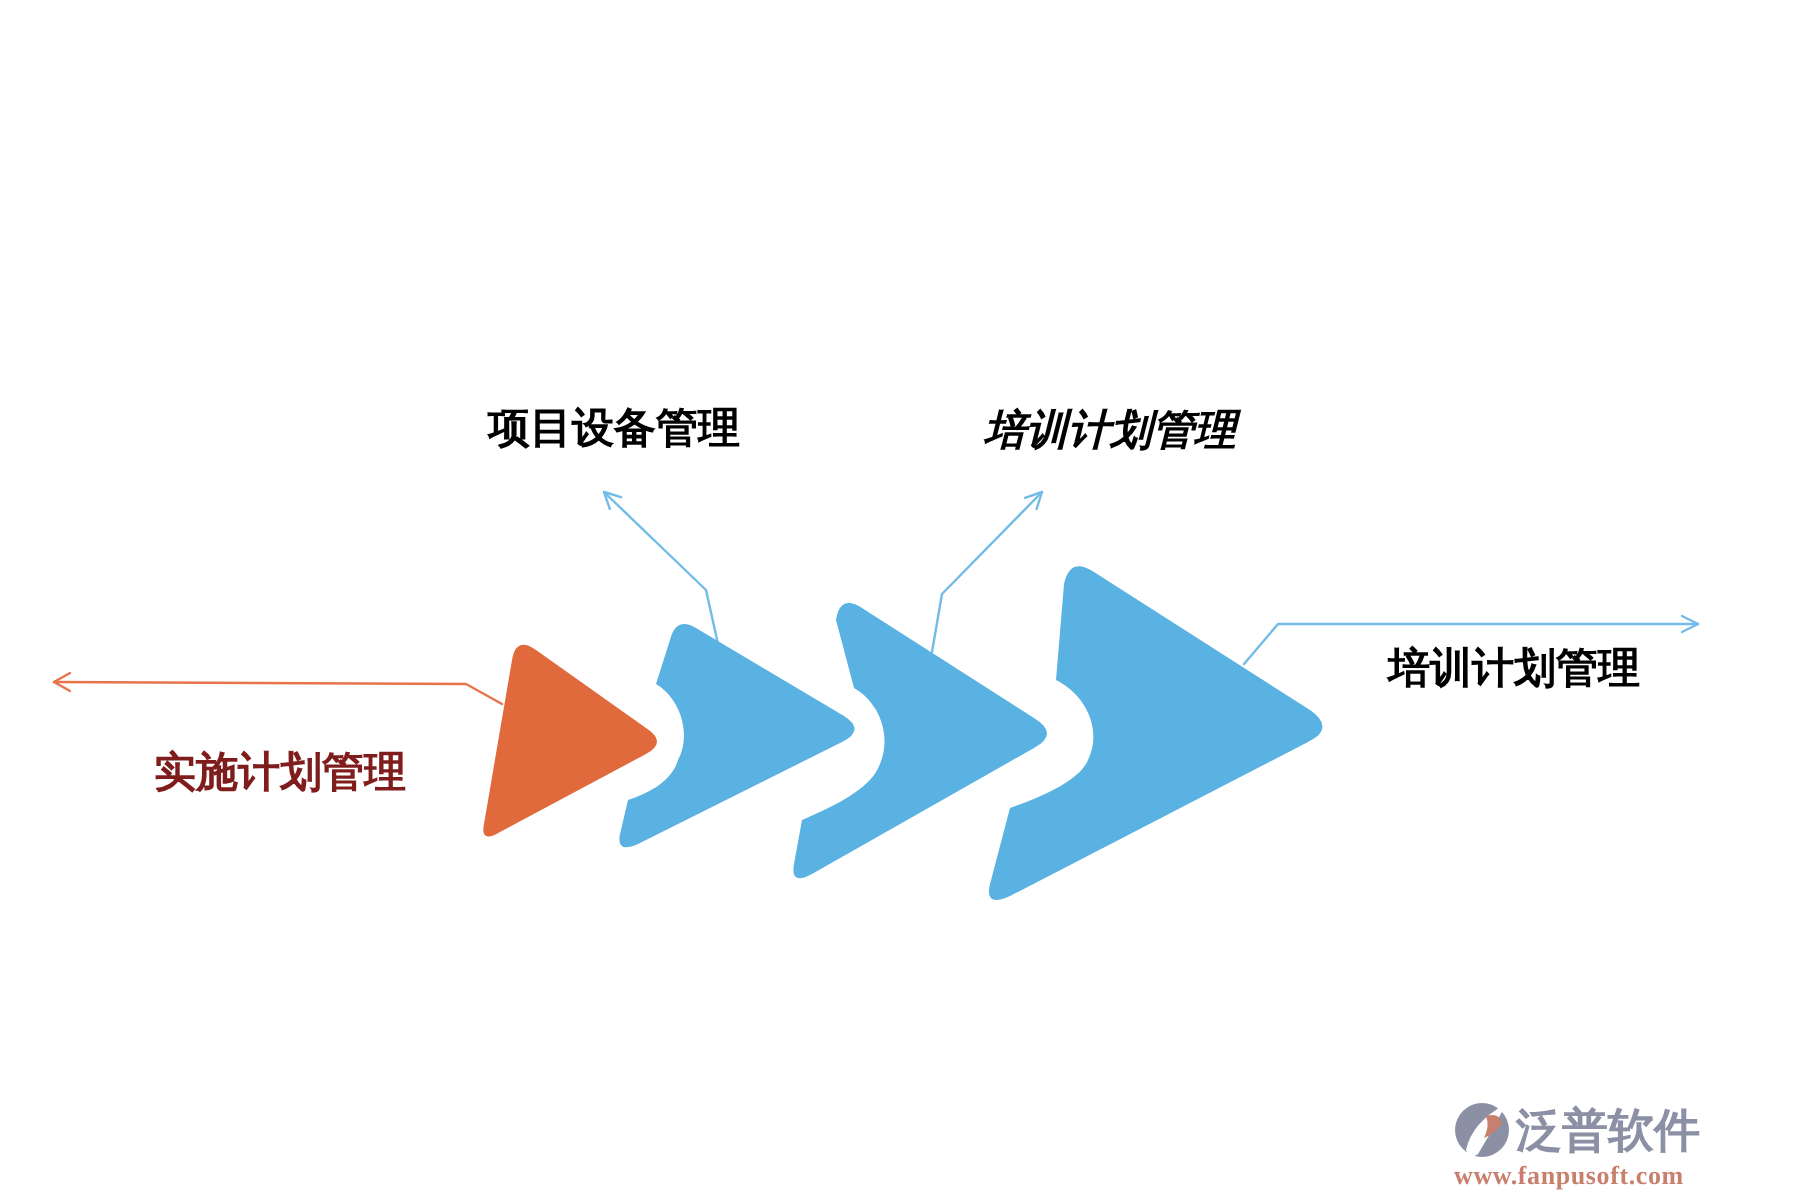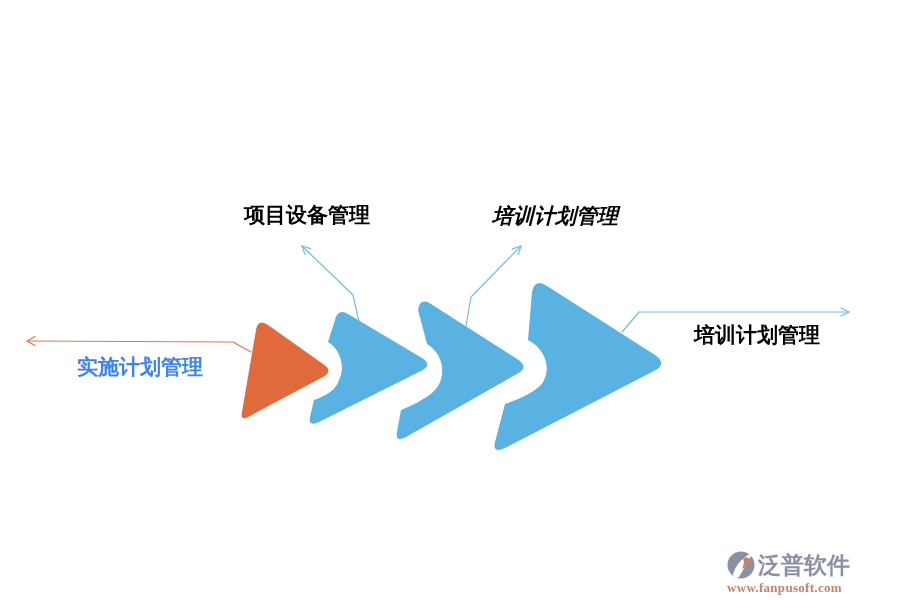--- a/index.html
+++ b/index.html
@@ -81,21 +81,21 @@
       <path d="M 431,304 L 517,359 Q 530,367 517,374 L 406,437 Q 395,443 397,432
                L 401,410 C 415,404 432,396 438,386 C 447,371 441,352 427,344
                L 418,310 Q 420,297 431,304 Z" fill="#5AB2E2"></path>
 
       <path d="M 547,286 L 655,355 Q 668,364 654,371 L 505,448 Q 492,454 495,442
                L 505,404 C 522,398 540,390 544,380 C 551,366 544,348 528,340
                L 532,292 Q 535,278 547,286 Z" fill="#5AB2E2"></path>
     </g>
   </svg>
 
-  <div class="diagram-label label-implementation" style="color: #3b82f6;">实施计划管理</div>
+  <div class="diagram-label label-implementation" style="color: #7f1d1d; margin-top: 20px;">实施计划管理</div>
 
   <div class="diagram-label label-equipment" style="color: rgb(0, 0, 0); margin-left: 44px;">项目设备管理</div>
 
   <div class="diagram-label label-training" style="color: rgb(0, 0, 0);">培训计划管理</div>
 
   <div class="diagram-label label-acceptance" style="color: rgb(0, 0, 0);">培训计划管理</div>
 
   <div class="watermark">
     <div class="watermark-row">
       <svg width="29" height="31" viewBox="0 0 29 31">

